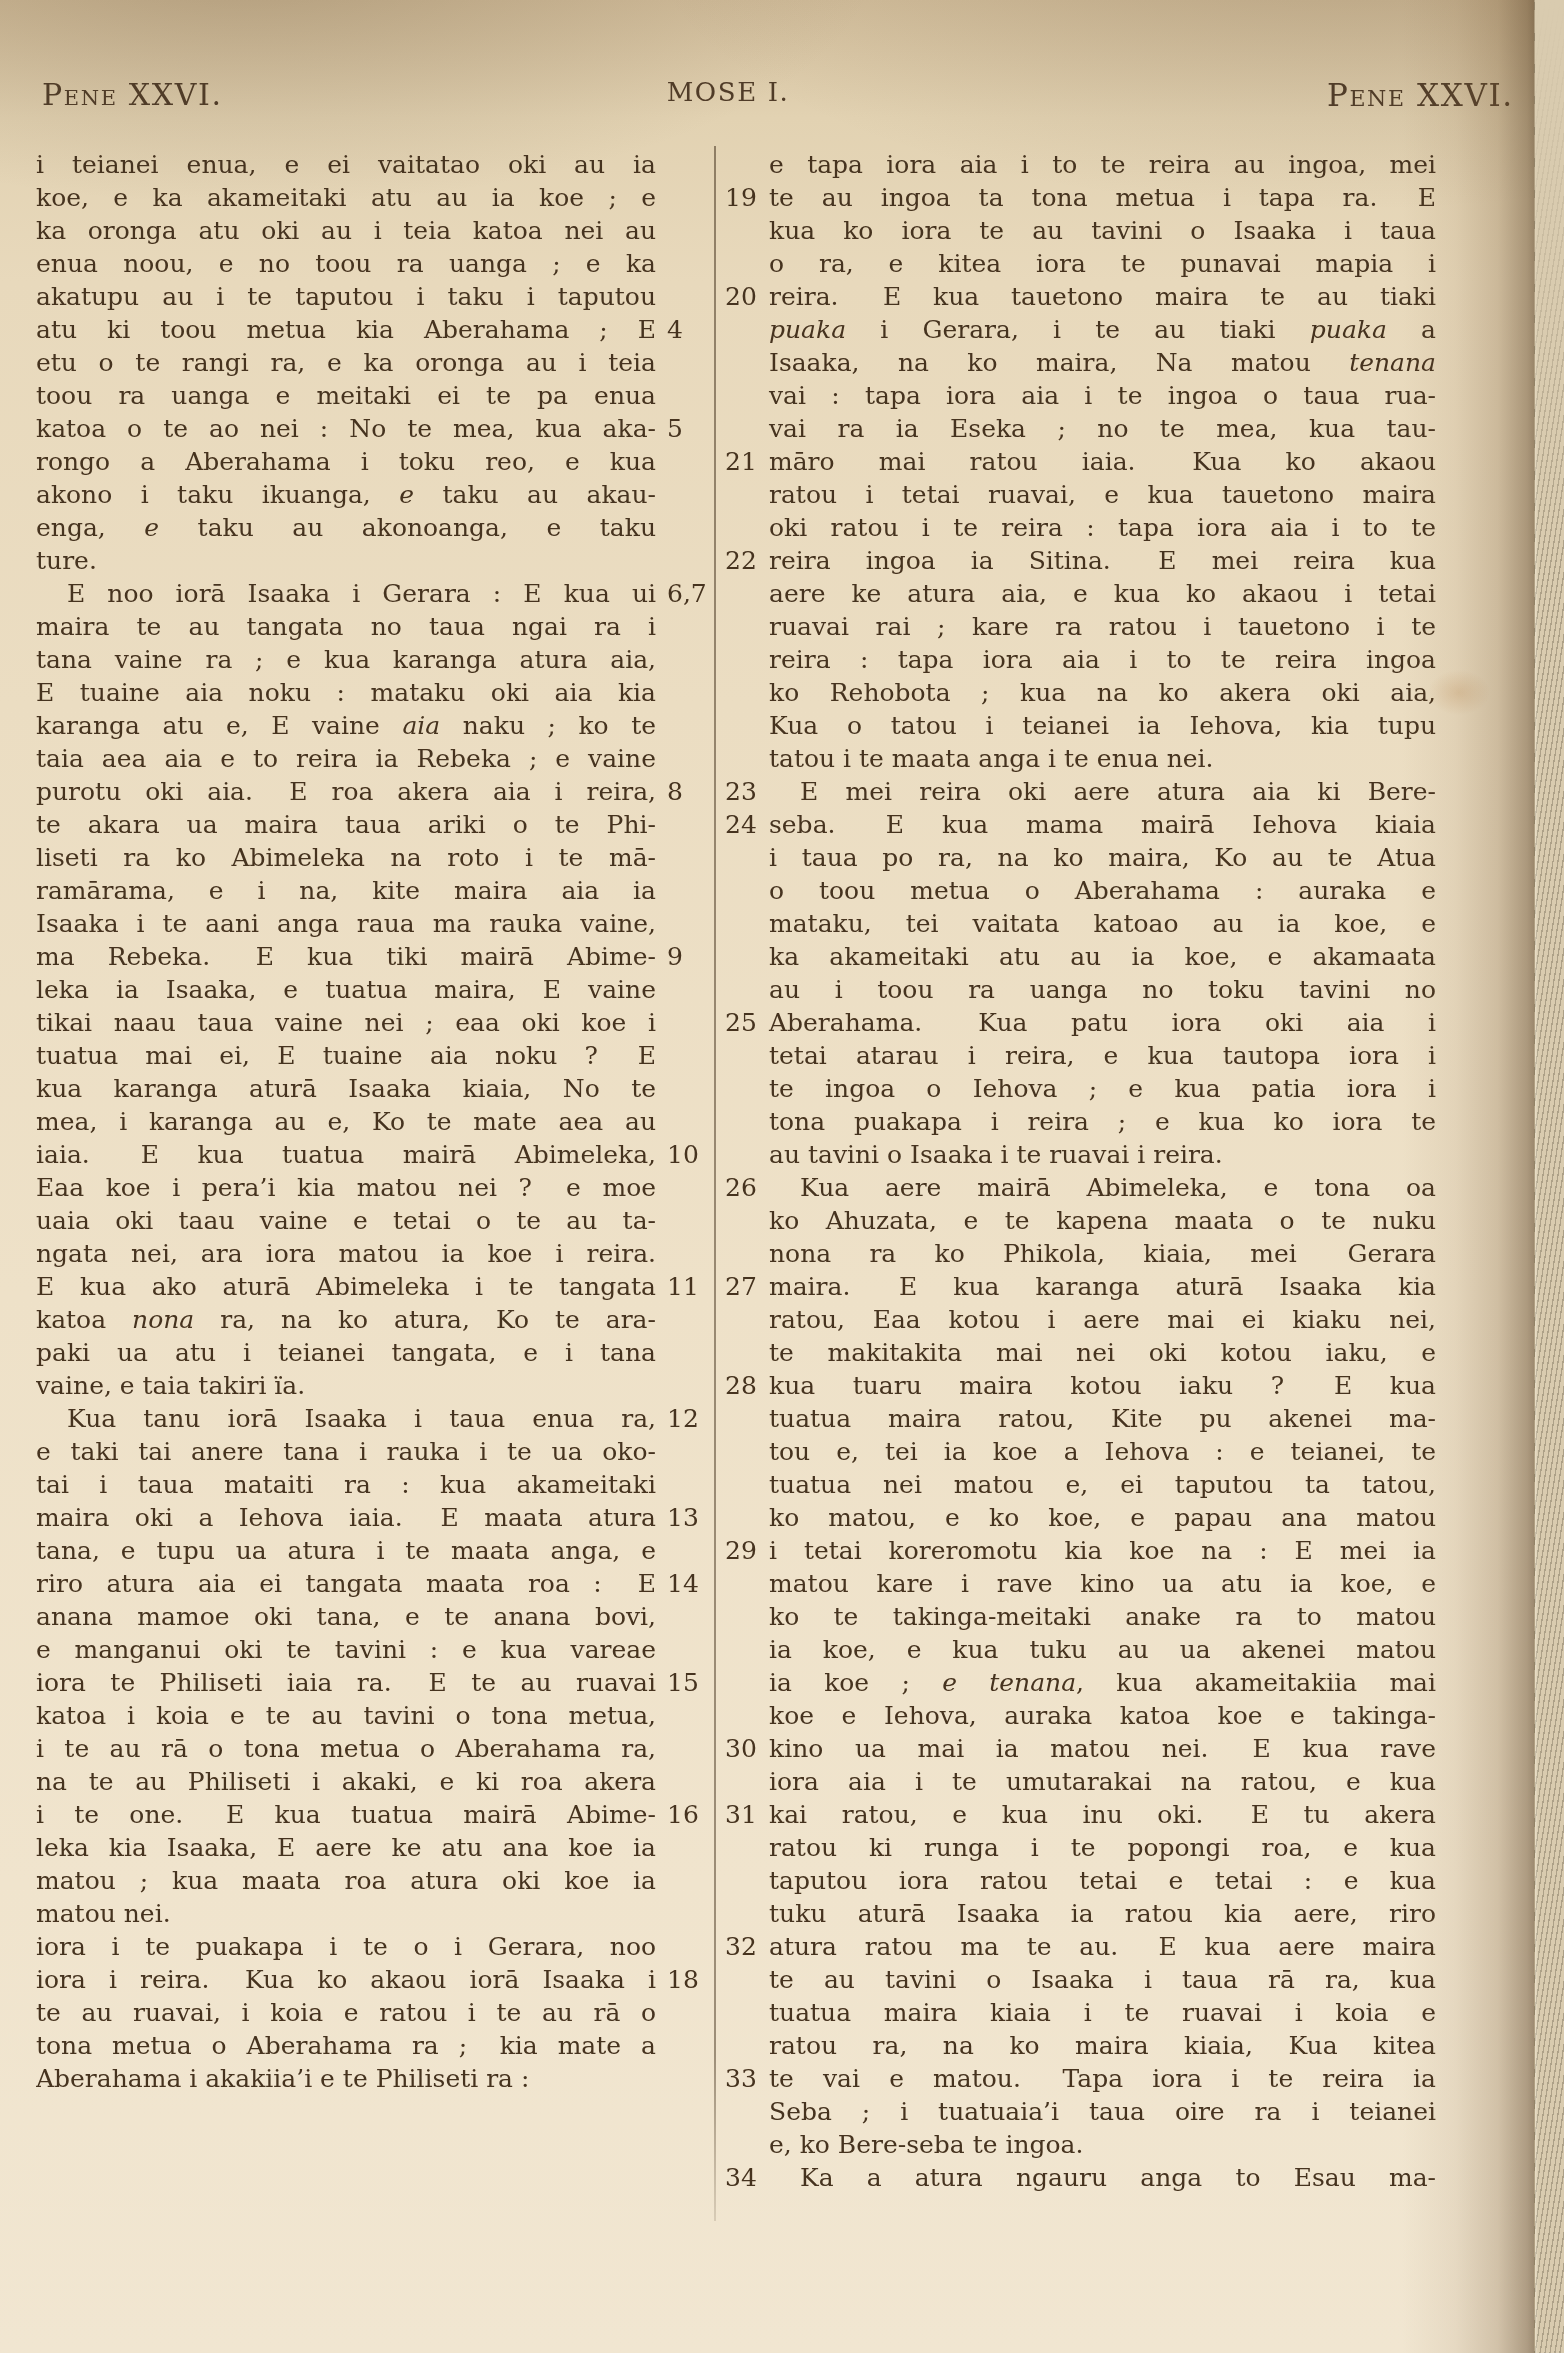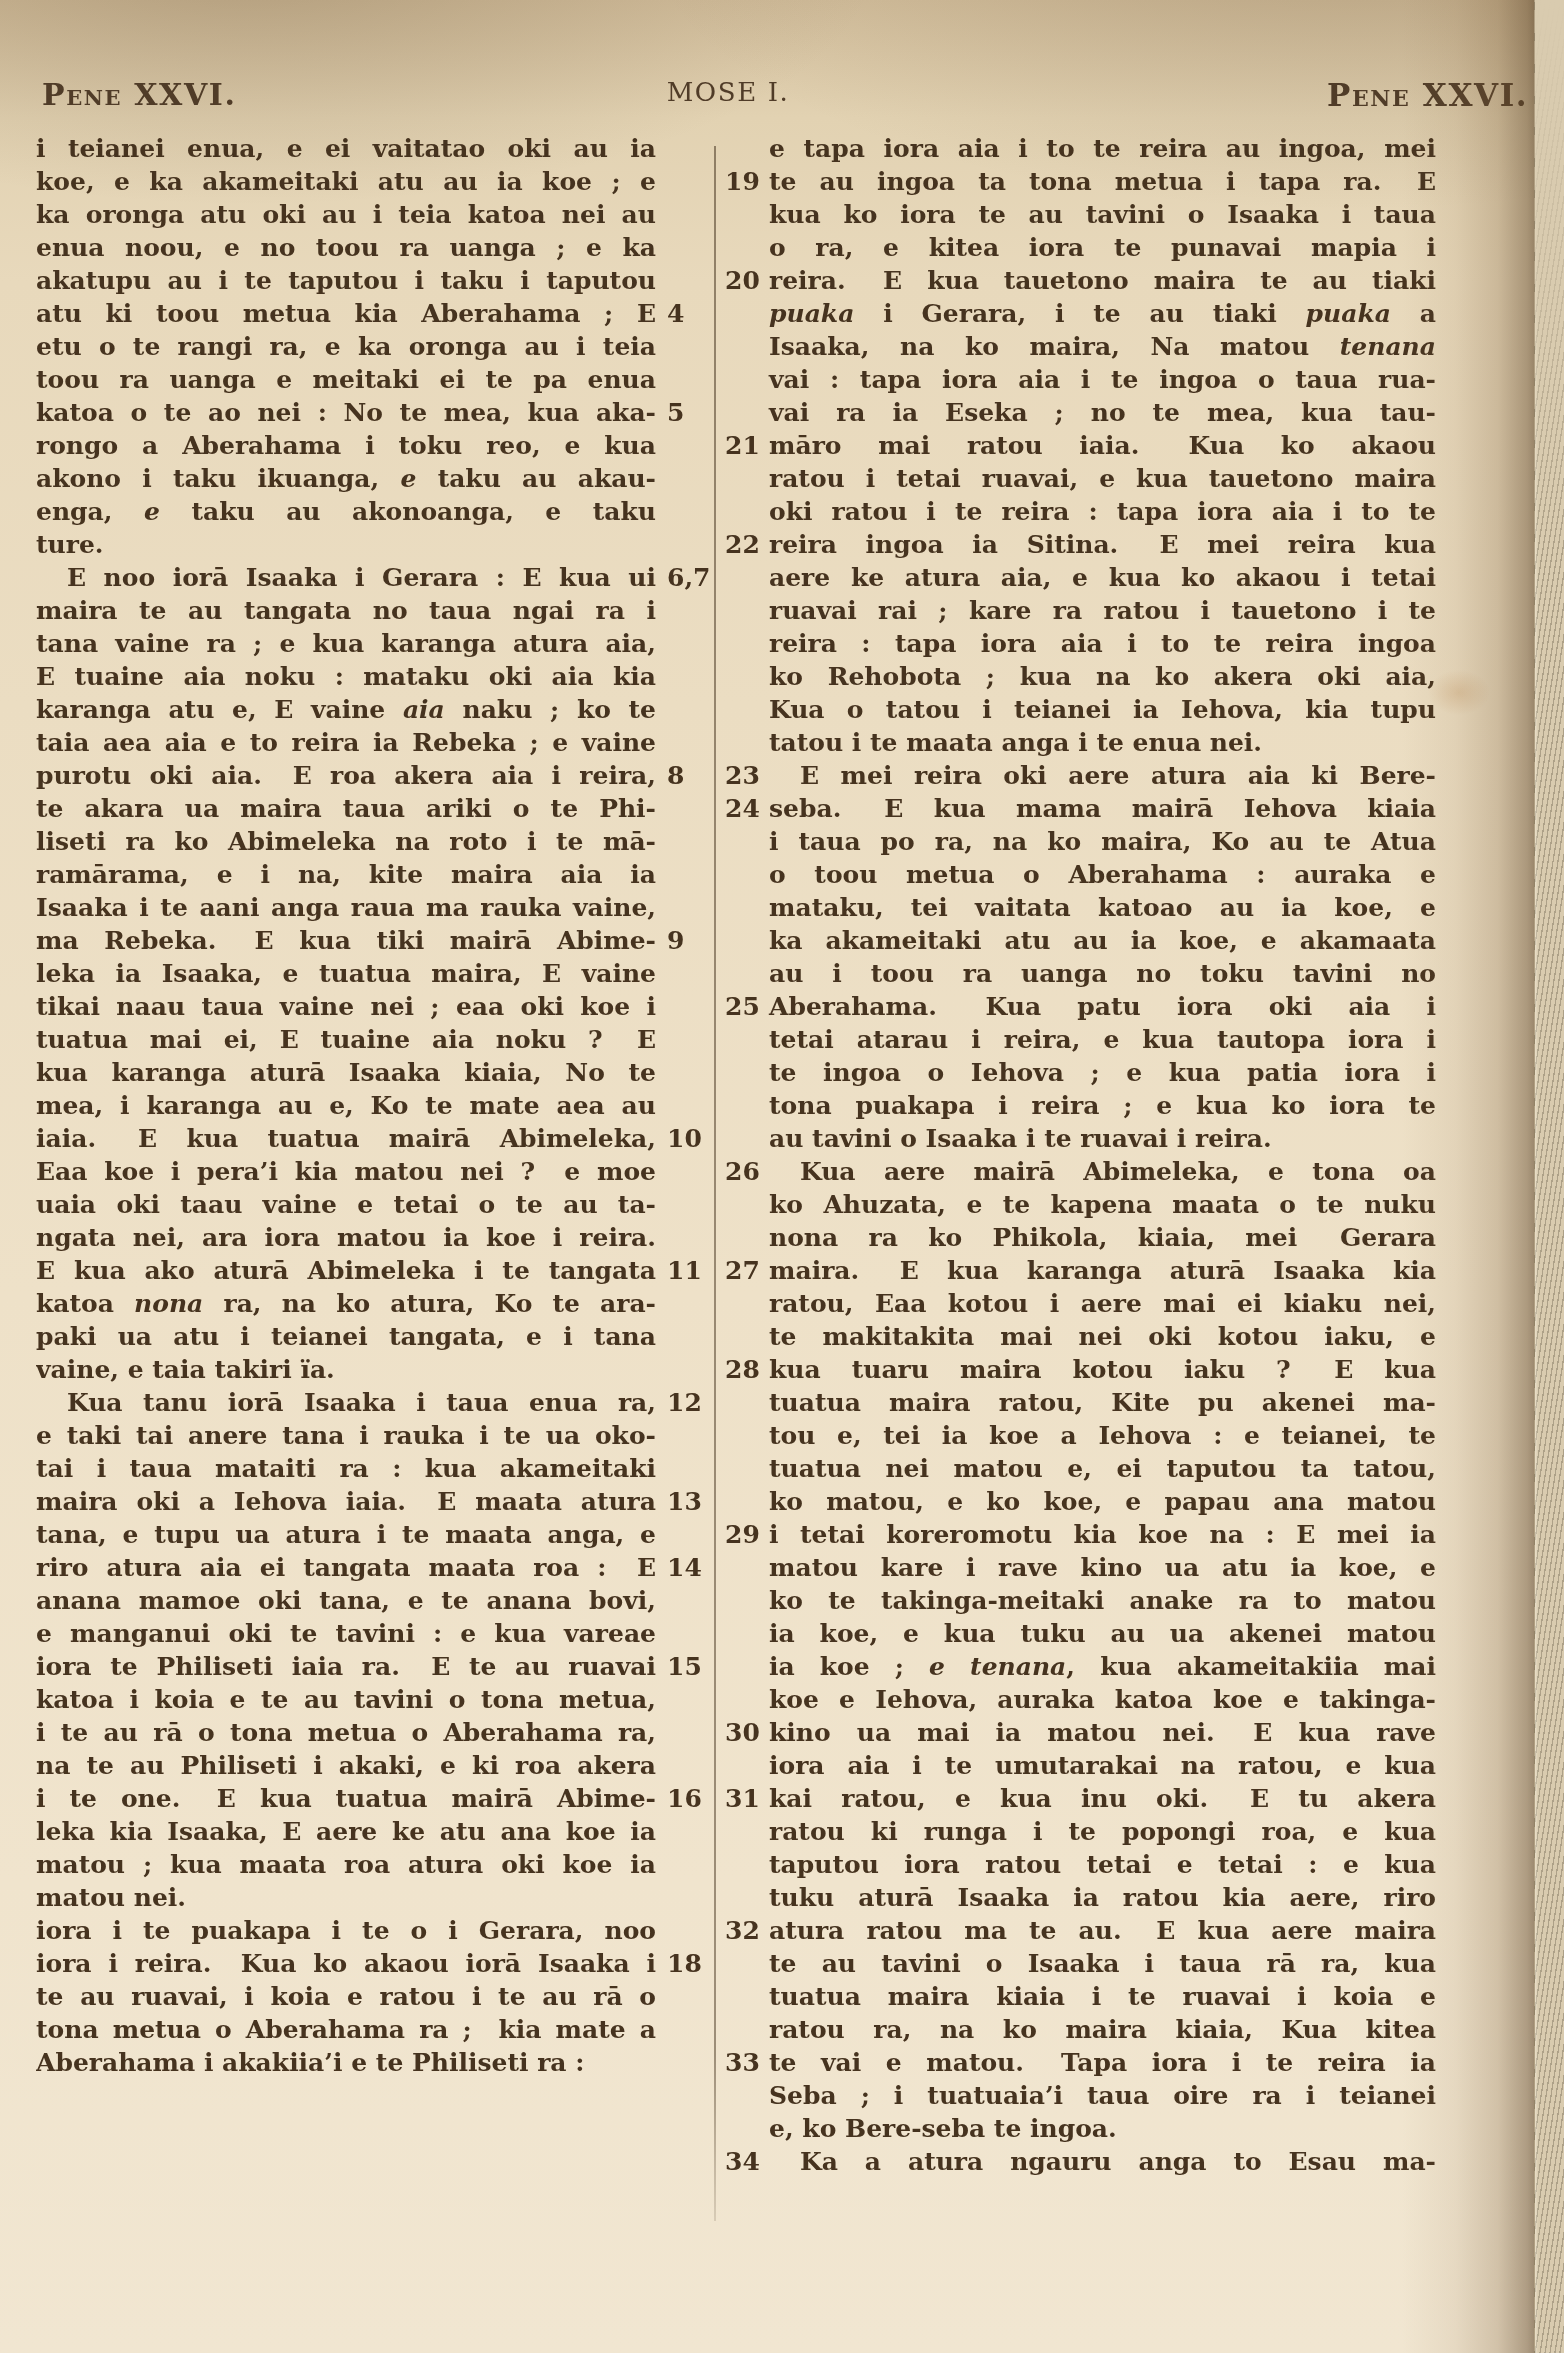--- a/index.html
+++ b/index.html
@@ -36,31 +36,31 @@
     position:absolute;inset:0;
     background:linear-gradient(180deg,#d9cbaf 0%, rgba(217,203,175,0.55) 13%, rgba(217,203,175,0) 24%);
   }
   .stain{
     position:absolute;left:1416px;top:661px;width:86px;height:63px;border-radius:50%;
     background:radial-gradient(closest-side, rgba(178,116,52,0.22), rgba(178,116,52,0) 72%);
   }
   .header-item{
     position:absolute;top:77px;color:#503c28;white-space:nowrap;
   }
-  .pene{font-variant:small-caps;font-size:30px;letter-spacing:1.6px;font-weight:bold;}
+  .pene{font-variant:small-caps;font-size:30px;letter-spacing:1.6px;}
   .header-left{left:42px;}
   .header-center{left:728px;transform:translateX(-50%);font-size:26px;letter-spacing:1.6px;}
   .header-right{left:1327px;font-size:31px;}
   .divider{
     position:absolute;left:714px;top:146px;height:2075px;width:2px;
     background:linear-gradient(180deg, rgba(73,55,34,0.55) 0%, rgba(73,55,34,0.5) 92%, rgba(73,55,34,0.15) 100%);
   }
   .col{
-    position:absolute;top:132px;color:#46331f;
-    font-size:25px;line-height:33px;font-weight:bold;
+    position:absolute;top:148px;color:#46331f;
+    font-size:25px;line-height:33px;
   }
   .col-left{left:36px;width:675px;}
   .col-right{left:725px;width:711px;}
   .line{display:flex;height:33px;overflow:hidden;}
   .ltext{
     flex:1 1 auto;min-width:0;
     text-align:justify;text-align-last:justify;
   }
   .line.noj .ltext{text-align-last:left;}
   .line.indent .ltext{text-indent:31px;}

